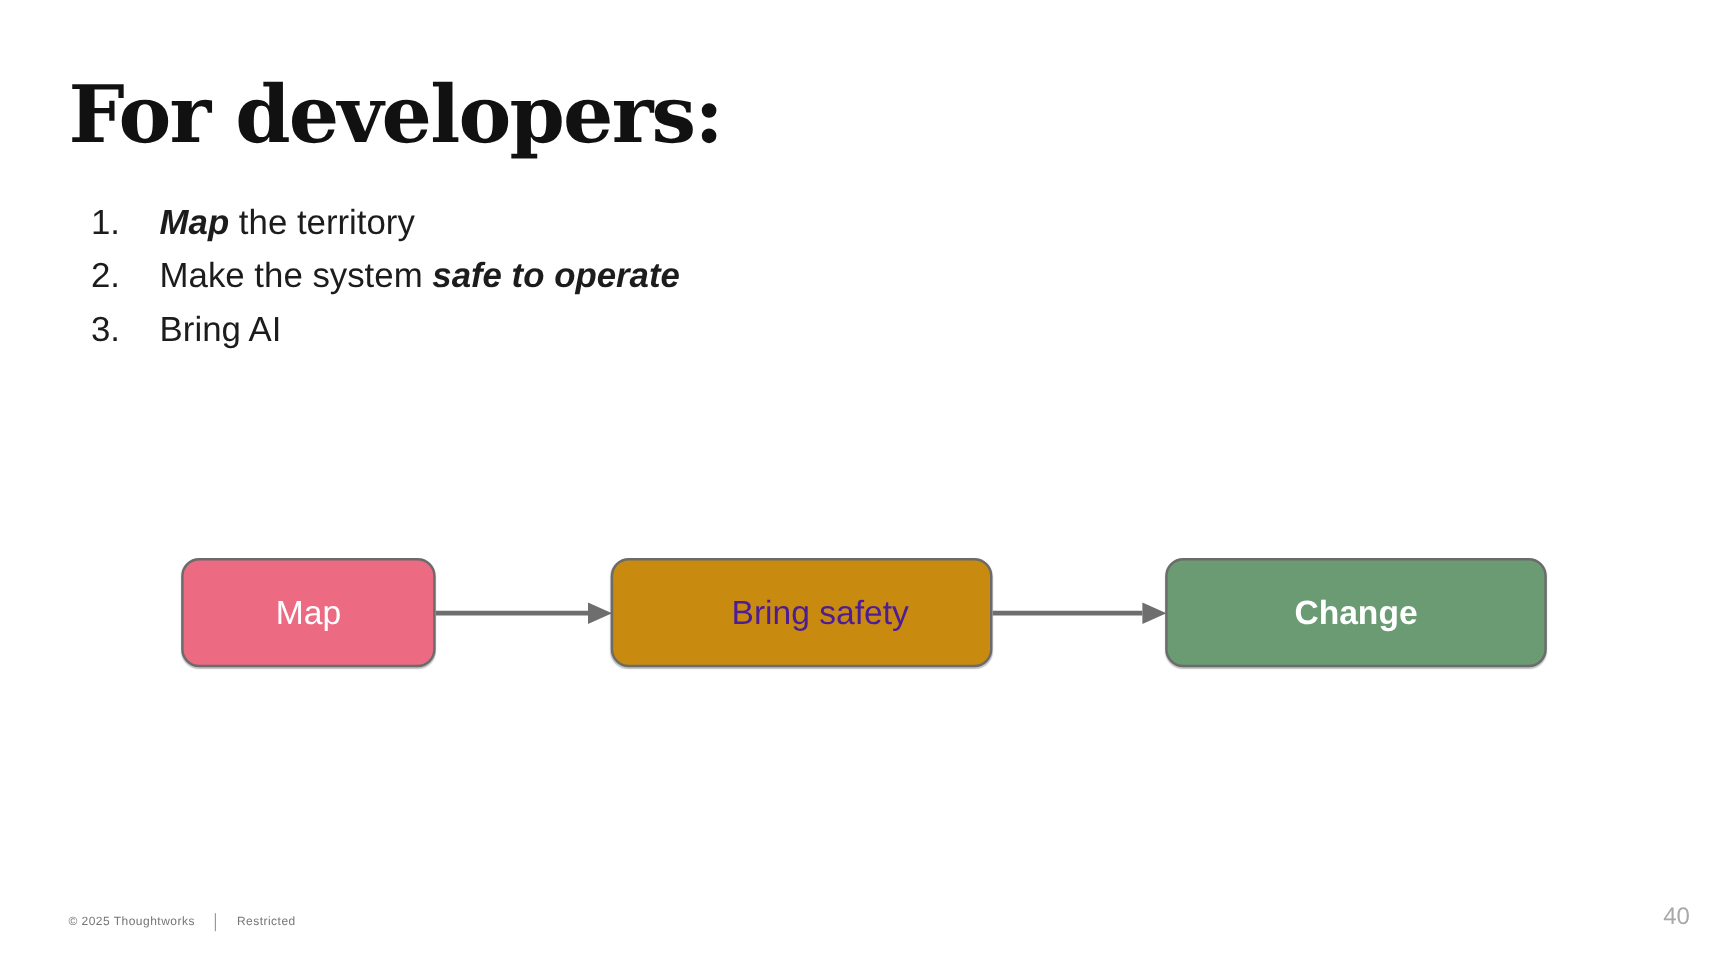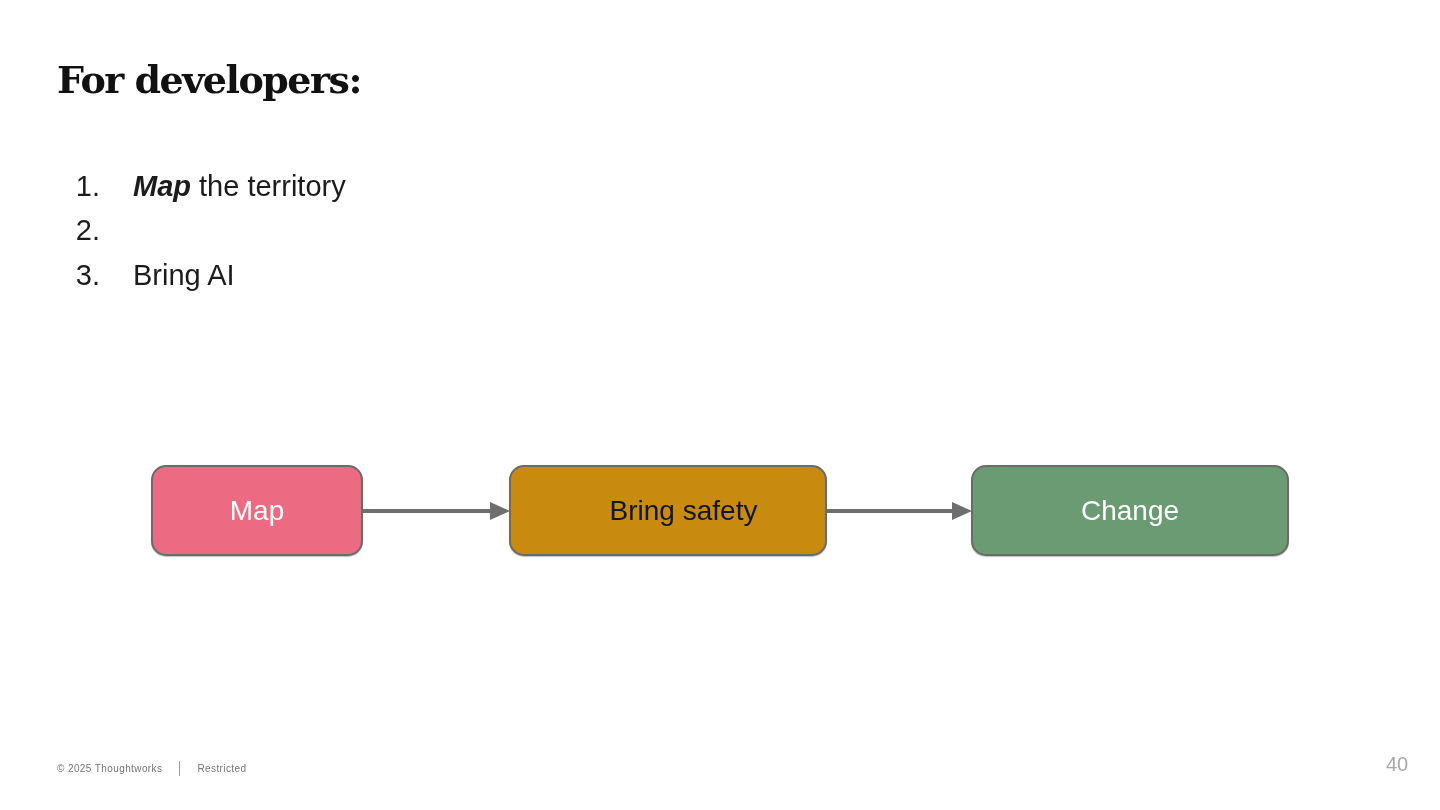--- a/index.html
+++ b/index.html
@@ -11,21 +11,21 @@
     background: #ffffff;
     overflow: hidden;
     font-family: "Liberation Sans", sans-serif;
   }
   .title {
     position: absolute;
     left: 57px;
     top: 58px;
     font-family: "DejaVu Serif", serif;
     font-weight: 700;
-    font-size: 38px;
+    font-size: 66px;
     letter-spacing: -1.5px;
     color: #111111;
     line-height: 1.15;
   }
   .list {
     position: absolute;
     left: 57px;
     top: 164px;
     list-style: none;
     font-size: 29px;
@@ -95,47 +95,48 @@
 
   <h1 class="title">For developers:</h1>
 
   <ol class="list">
       <li class="list-item">
         <span class="num">1.</span>
         <span><span class="em">Map</span><span> the territory</span></span>
       </li>
       <li class="list-item">
         <span class="num">2.</span>
+        <span><span>Make the system </span><span class="em">safe to operate</span></span>
       </li>
       <li class="list-item">
         <span class="num">3.</span>
         <span><span>Bring AI</span></span>
       </li>
     </ol>
 
   <div>
     <div class="node node-0" style="background: rgb(236, 106, 130); border-color: rgb(107, 107, 107); color: rgb(255, 255, 255);">
       <span>Map</span>
     </div>
 
     <svg class="arrow arrow-0" viewBox="0 0 147 34">
       <line x1="0" y1="17" x2="127" y2="17" stroke-width="4" stroke="#6E6E6E"></line>
       <polygon points="127,8 147,17 127,26" fill="#6E6E6E"></polygon>
     </svg>
 
-    <div class="node node-1" style="background: rgb(201, 138, 16); border-color: rgb(107, 107, 107); color: #0f172a; padding-left: 31px;">
+    <div class="node node-1" style="background: rgb(201, 138, 16); border-color: rgb(107, 107, 107); color: #4c1d95; padding-left: 31px;">
       <span>Bring safety</span>
     </div>
 
     <svg class="arrow arrow-1" viewBox="0 0 145 34">
       <line x1="0" y1="17" x2="125" y2="17" stroke-width="4" stroke="#6E6E6E"></line>
       <polygon points="125,8 145,17 125,26" fill="#6E6E6E"></polygon>
     </svg>
 
-    <div class="node node-2" style="background: rgb(106, 155, 115); border-color: rgb(107, 107, 107); color: rgb(255, 255, 255);">
+    <div class="node node-2" style="background: rgb(106, 155, 115); border-color: rgb(107, 107, 107); color: rgb(255, 255, 255); font-weight: bold;">
       <span>Change</span>
     </div>
   </div>
 
   <div class="footer">
     <span>© 2025 Thoughtworks</span>
     <span class="sep"></span>
     <span>Restricted</span>
   </div>
 

